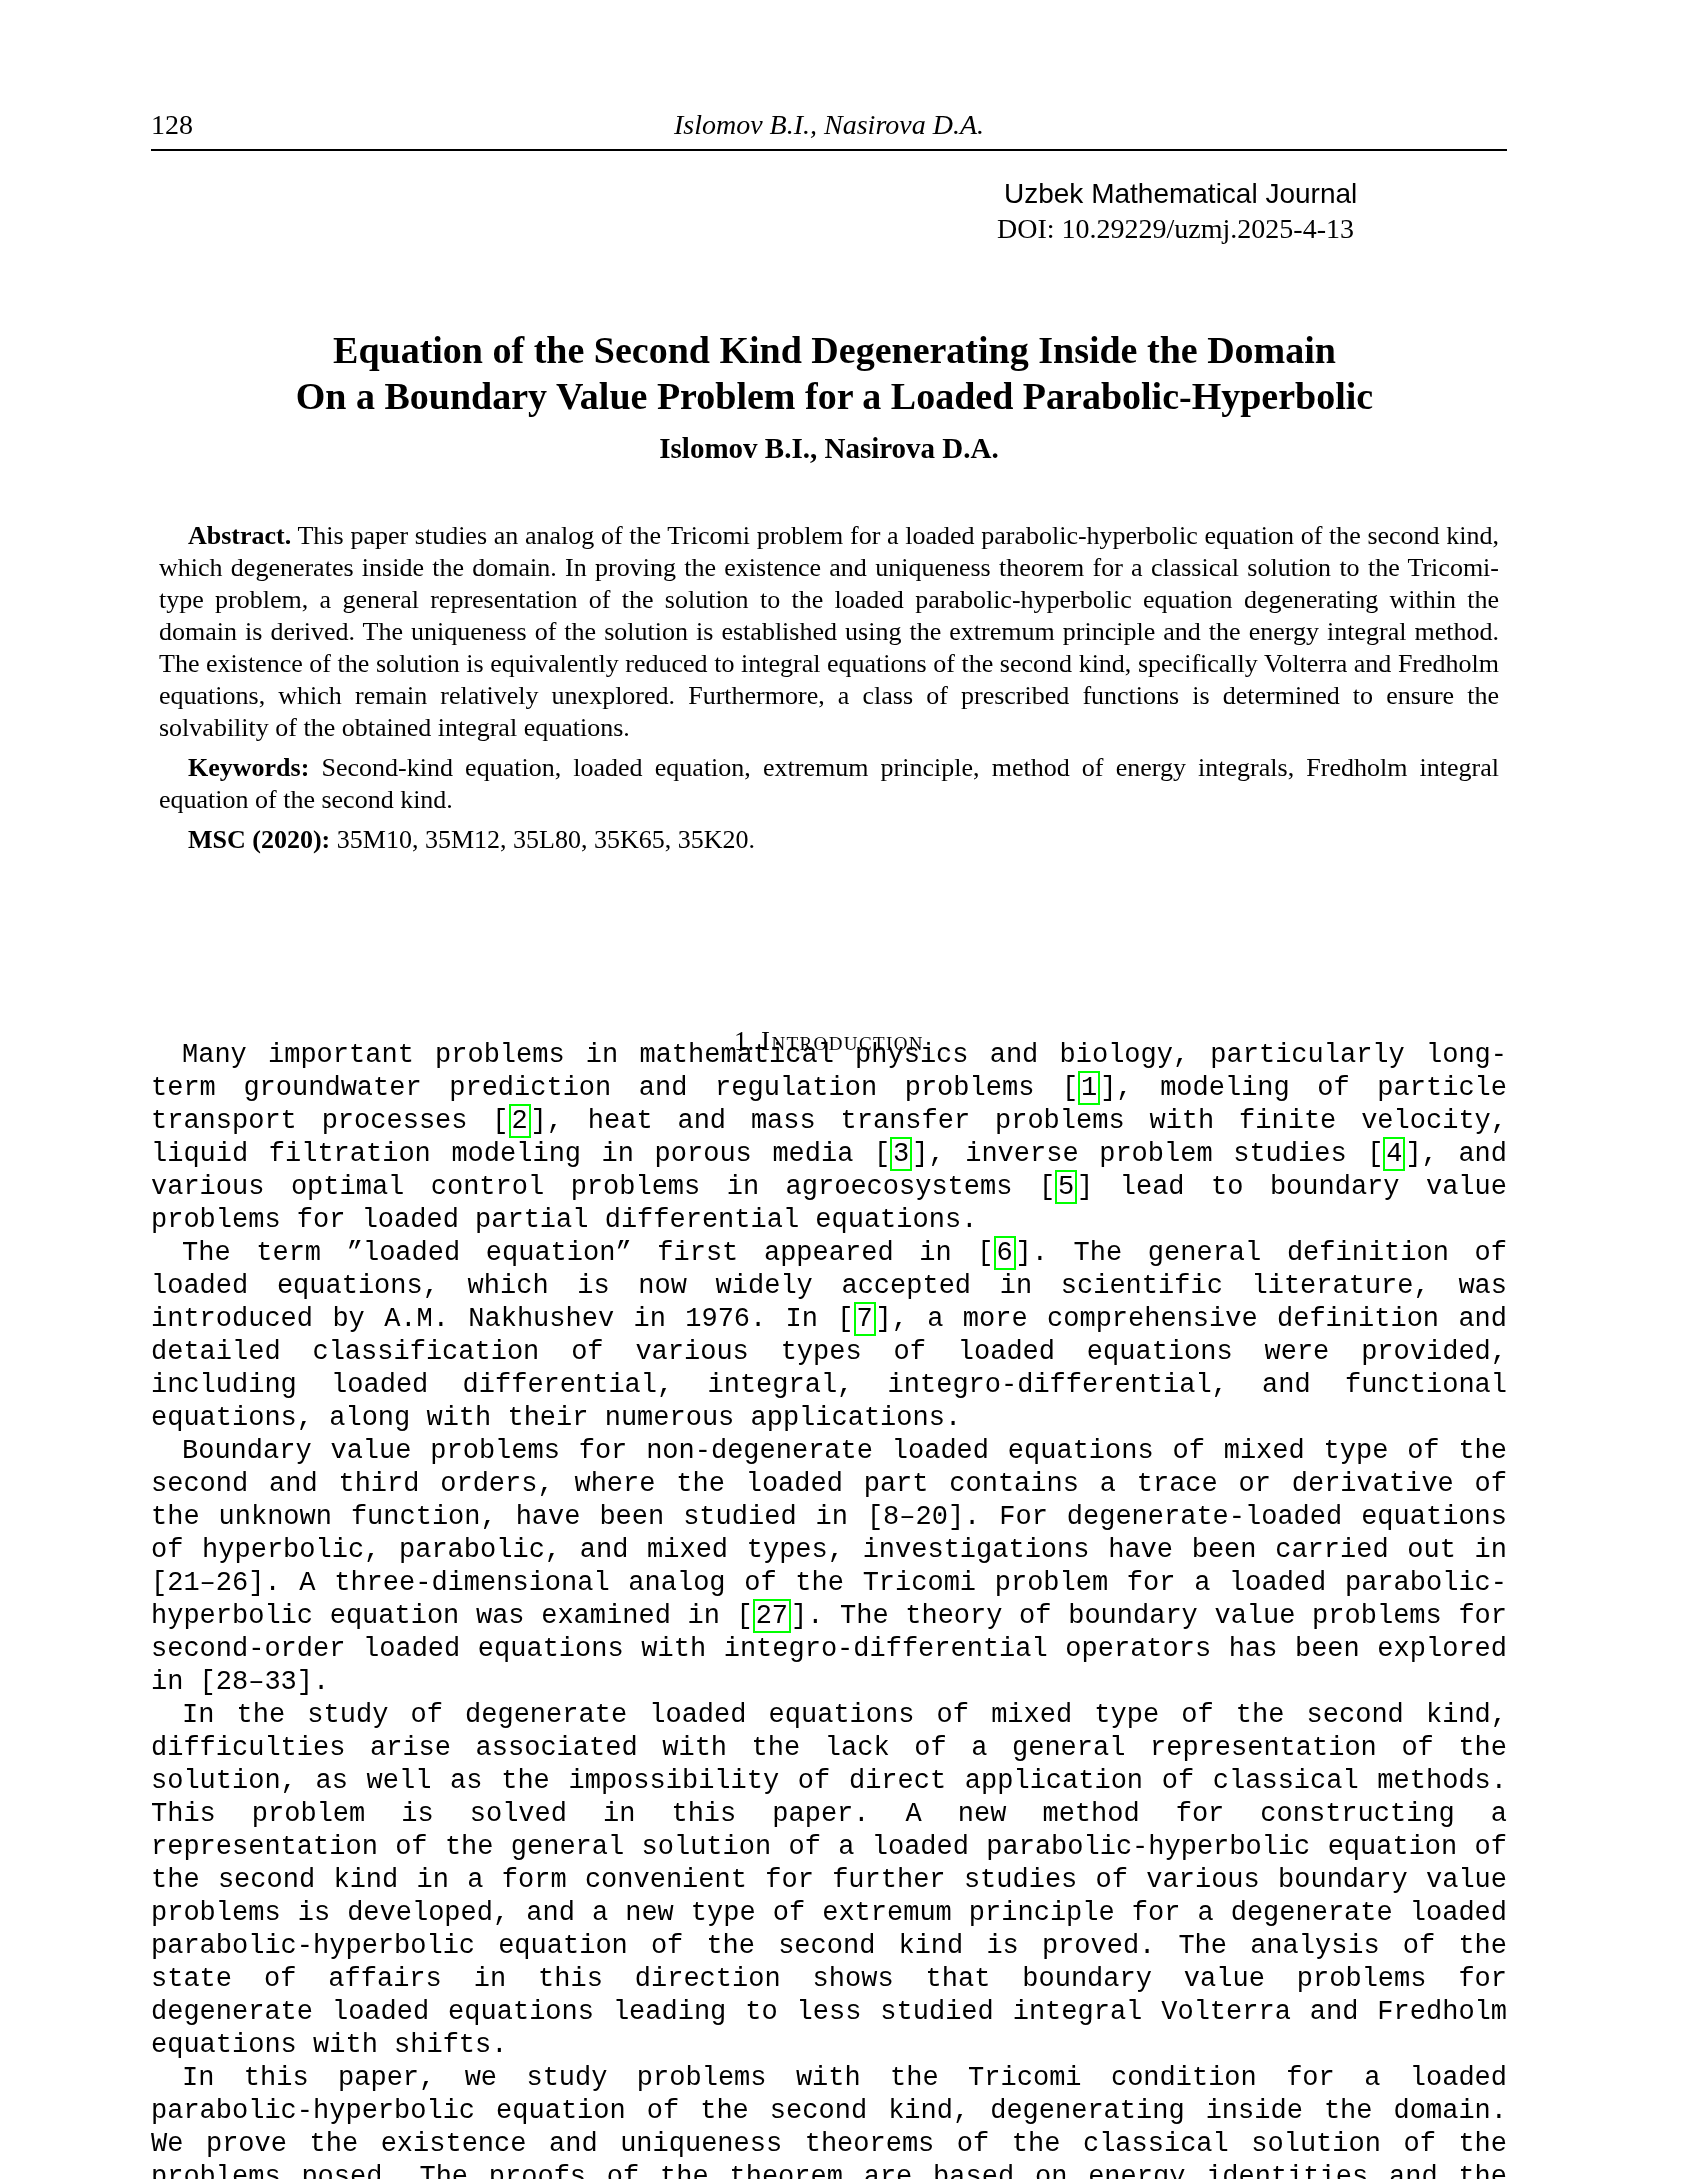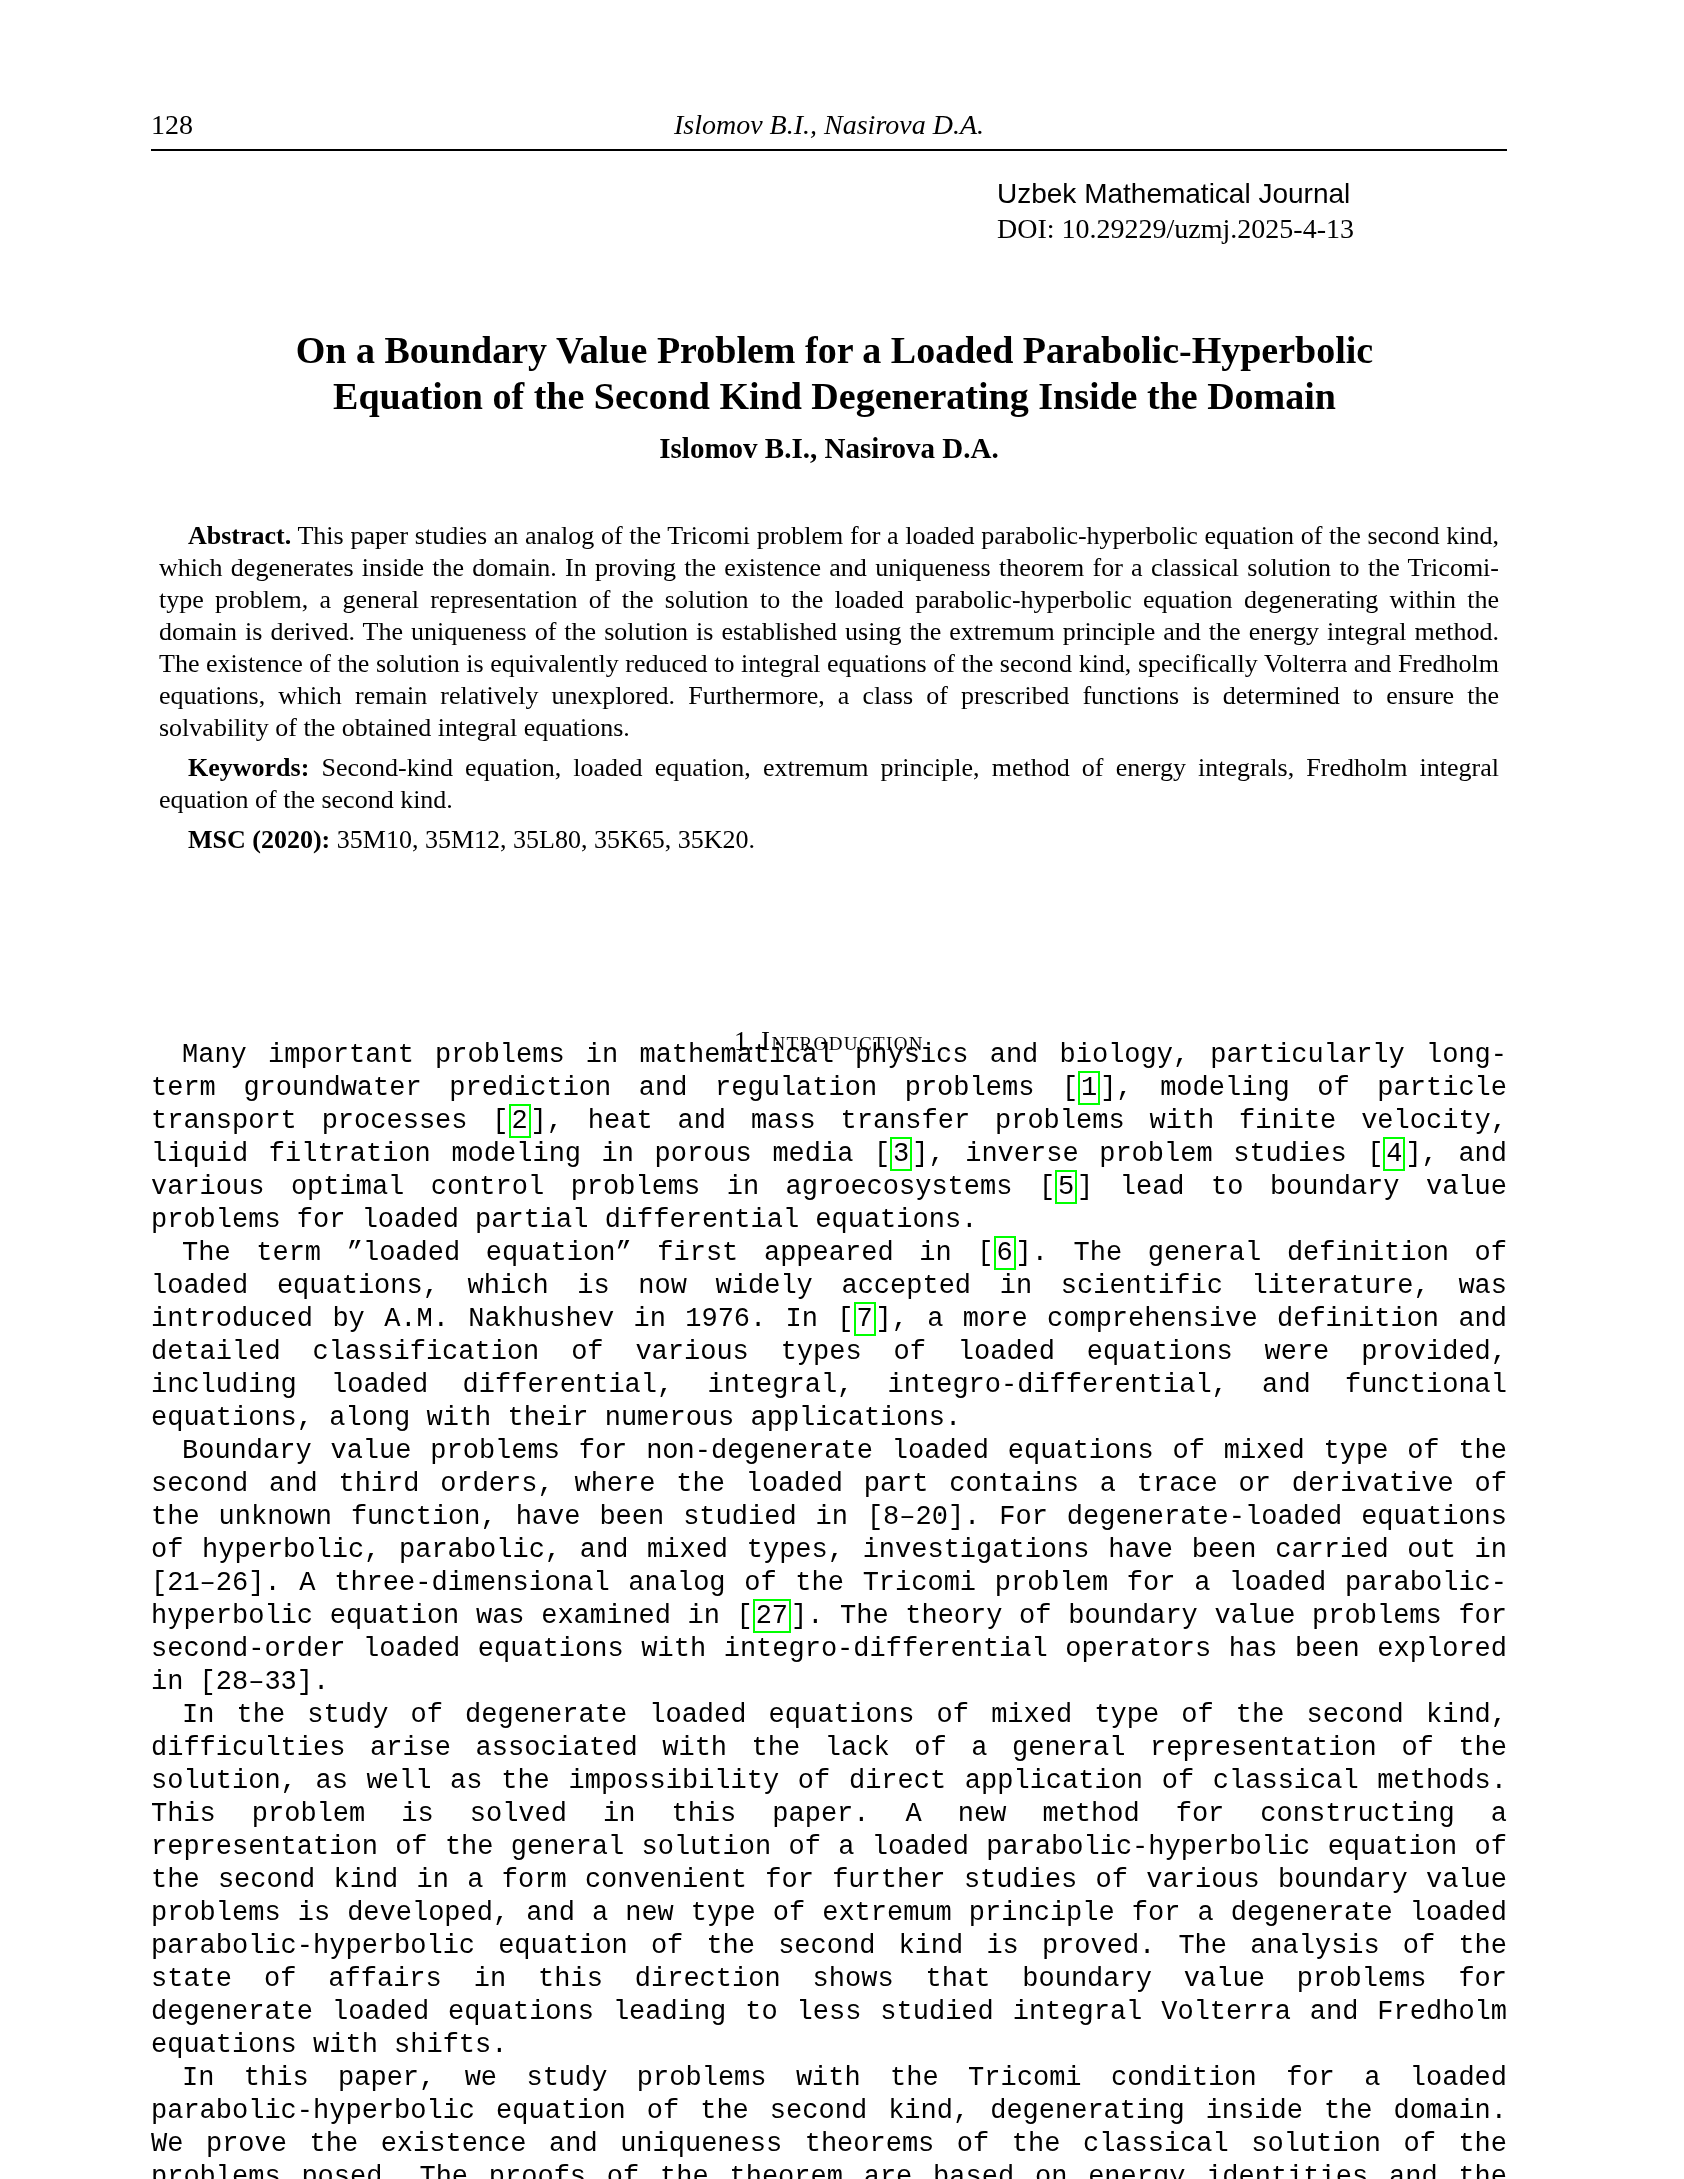--- a/index.html
+++ b/index.html
@@ -31,21 +31,21 @@
   }
 
   
   .journal-block {
     position: absolute;
     left: 997px; top: 176px;
     font-size: 28px;
     line-height: 35px;
     white-space: nowrap;
   }
-  .journal-sans { font-family: "Liberation Sans", sans-serif; }
+  .journal-sans { font-family: "Liberation Sans", sans-serif; margin-left: 7px; }
   .journal-serif { font-family: "Liberation Serif", serif; }
   .red-box {
     border: 2.8px solid #ff0000;
     padding: 0 1.9px;
   }
 
   
   .paper-title {
     position: absolute;
     left: 111px; top: 327px;
@@ -113,22 +113,22 @@
     <span class="running-head">Islomov B.I., Nasirova D.A.</span>
   </div>
   <div class="header-rule"></div>
 
   <div class="journal-block">
     <div class="journal-sans">Uzbek Mathematical Journal</div>
     <div class="journal-serif">DOI: 10.29229/uzmj.2025-4-13</div>
   </div>
 
   <div class="paper-title">
+    <div>Equation of the Second Kind Degenerating Inside the Domain</div>
     <div>On a Boundary Value Problem for a Loaded Parabolic-Hyperbolic</div>
-    <div>Equation of the Second Kind Degenerating Inside the Domain</div>
   </div>
   <div class="paper-authors">Islomov B.I., Nasirova D.A.</div>
 
   <div class="abstract-block">
     <p><span class="plabel">Abstract.</span> <span>This paper studies an analog of the Tricomi problem for a loaded parabolic-hyperbolic equation of the second kind, which degenerates inside the domain. In proving the existence and uniqueness theorem for a classical solution to the Tricomi-type problem, a general representation of the solution to the loaded parabolic-hyperbolic equation degenerating within the domain is derived. The uniqueness of the solution is established using the extremum principle and the energy integral method. The existence of the solution is equivalently reduced to integral equations of the second kind, specifically Volterra and Fredholm equations, which remain relatively unexplored. Furthermore, a class of prescribed functions is determined to ensure the solvability of the obtained integral equations.</span></p>
     <p><span class="plabel">Keywords:</span> <span>Second-kind equation, loaded equation, extremum principle, method of energy integrals, Fredholm integral equation of the second kind.</span></p>
     <p><span class="plabel">MSC (2020):</span> <span>35M10, 35M12, 35L80, 35K65, 35K20.</span></p>
   </div>
 
   <div class="section-heading"><span>1.</span> <span class="sc">Introduction</span></div>

